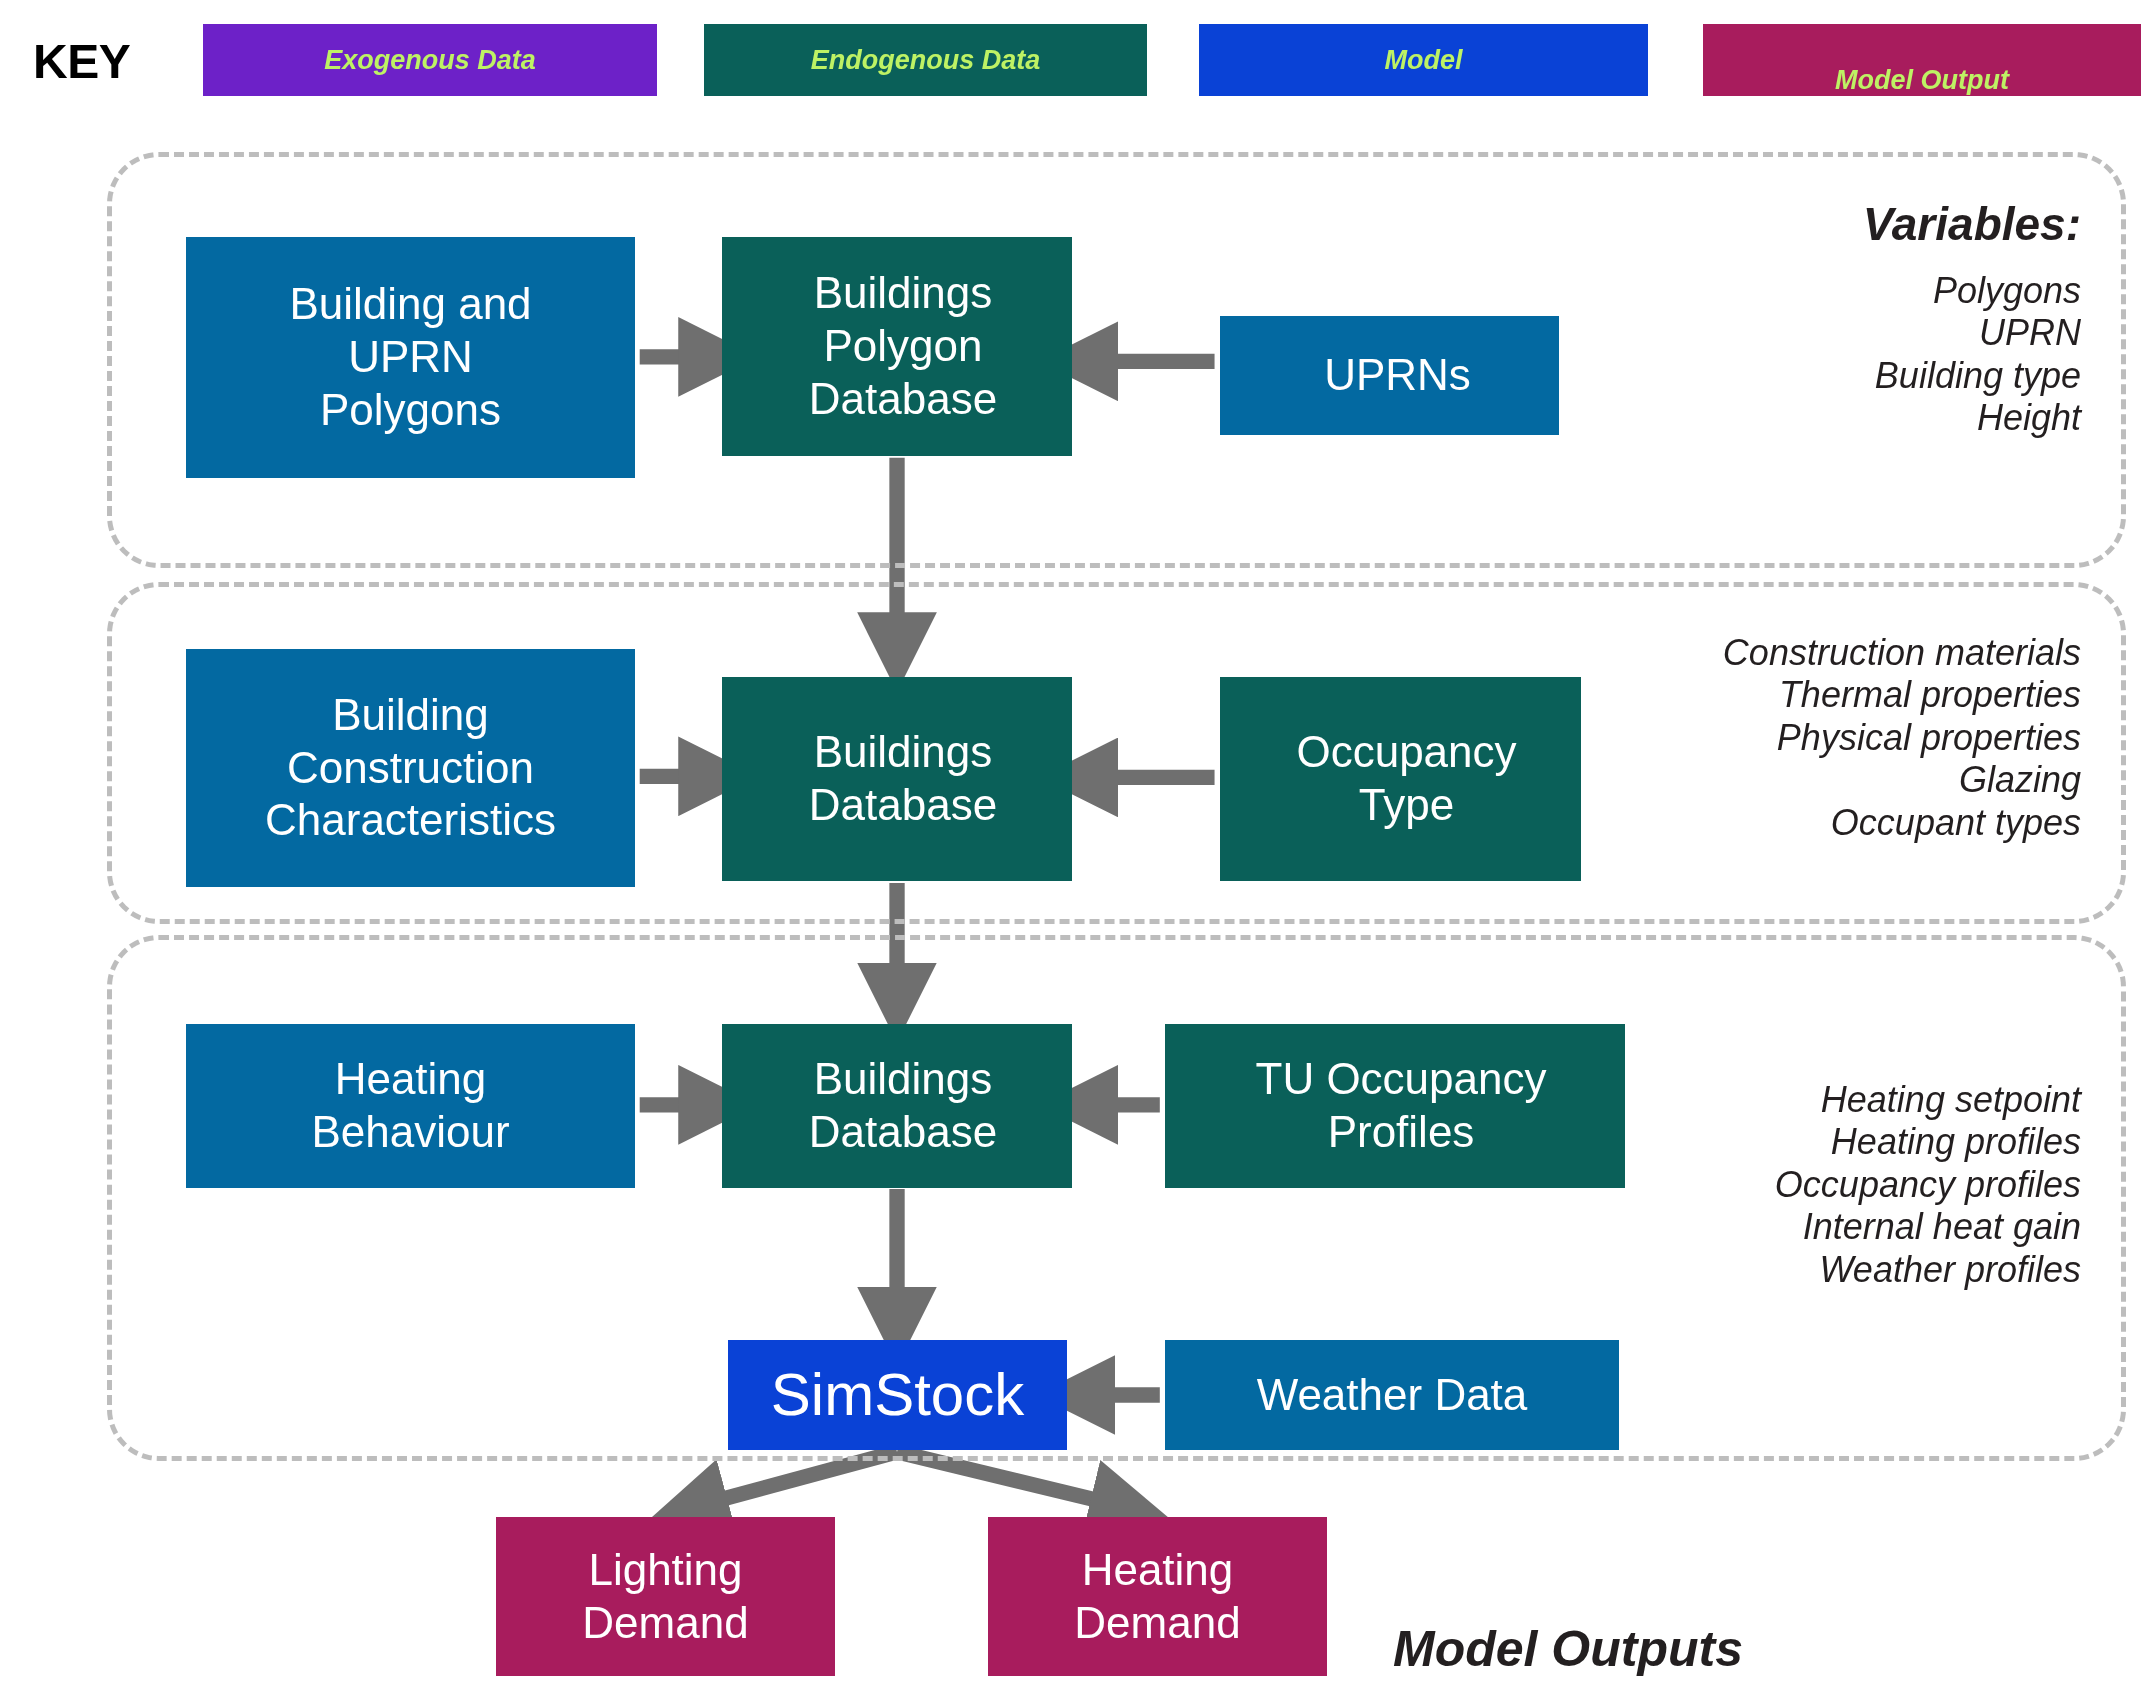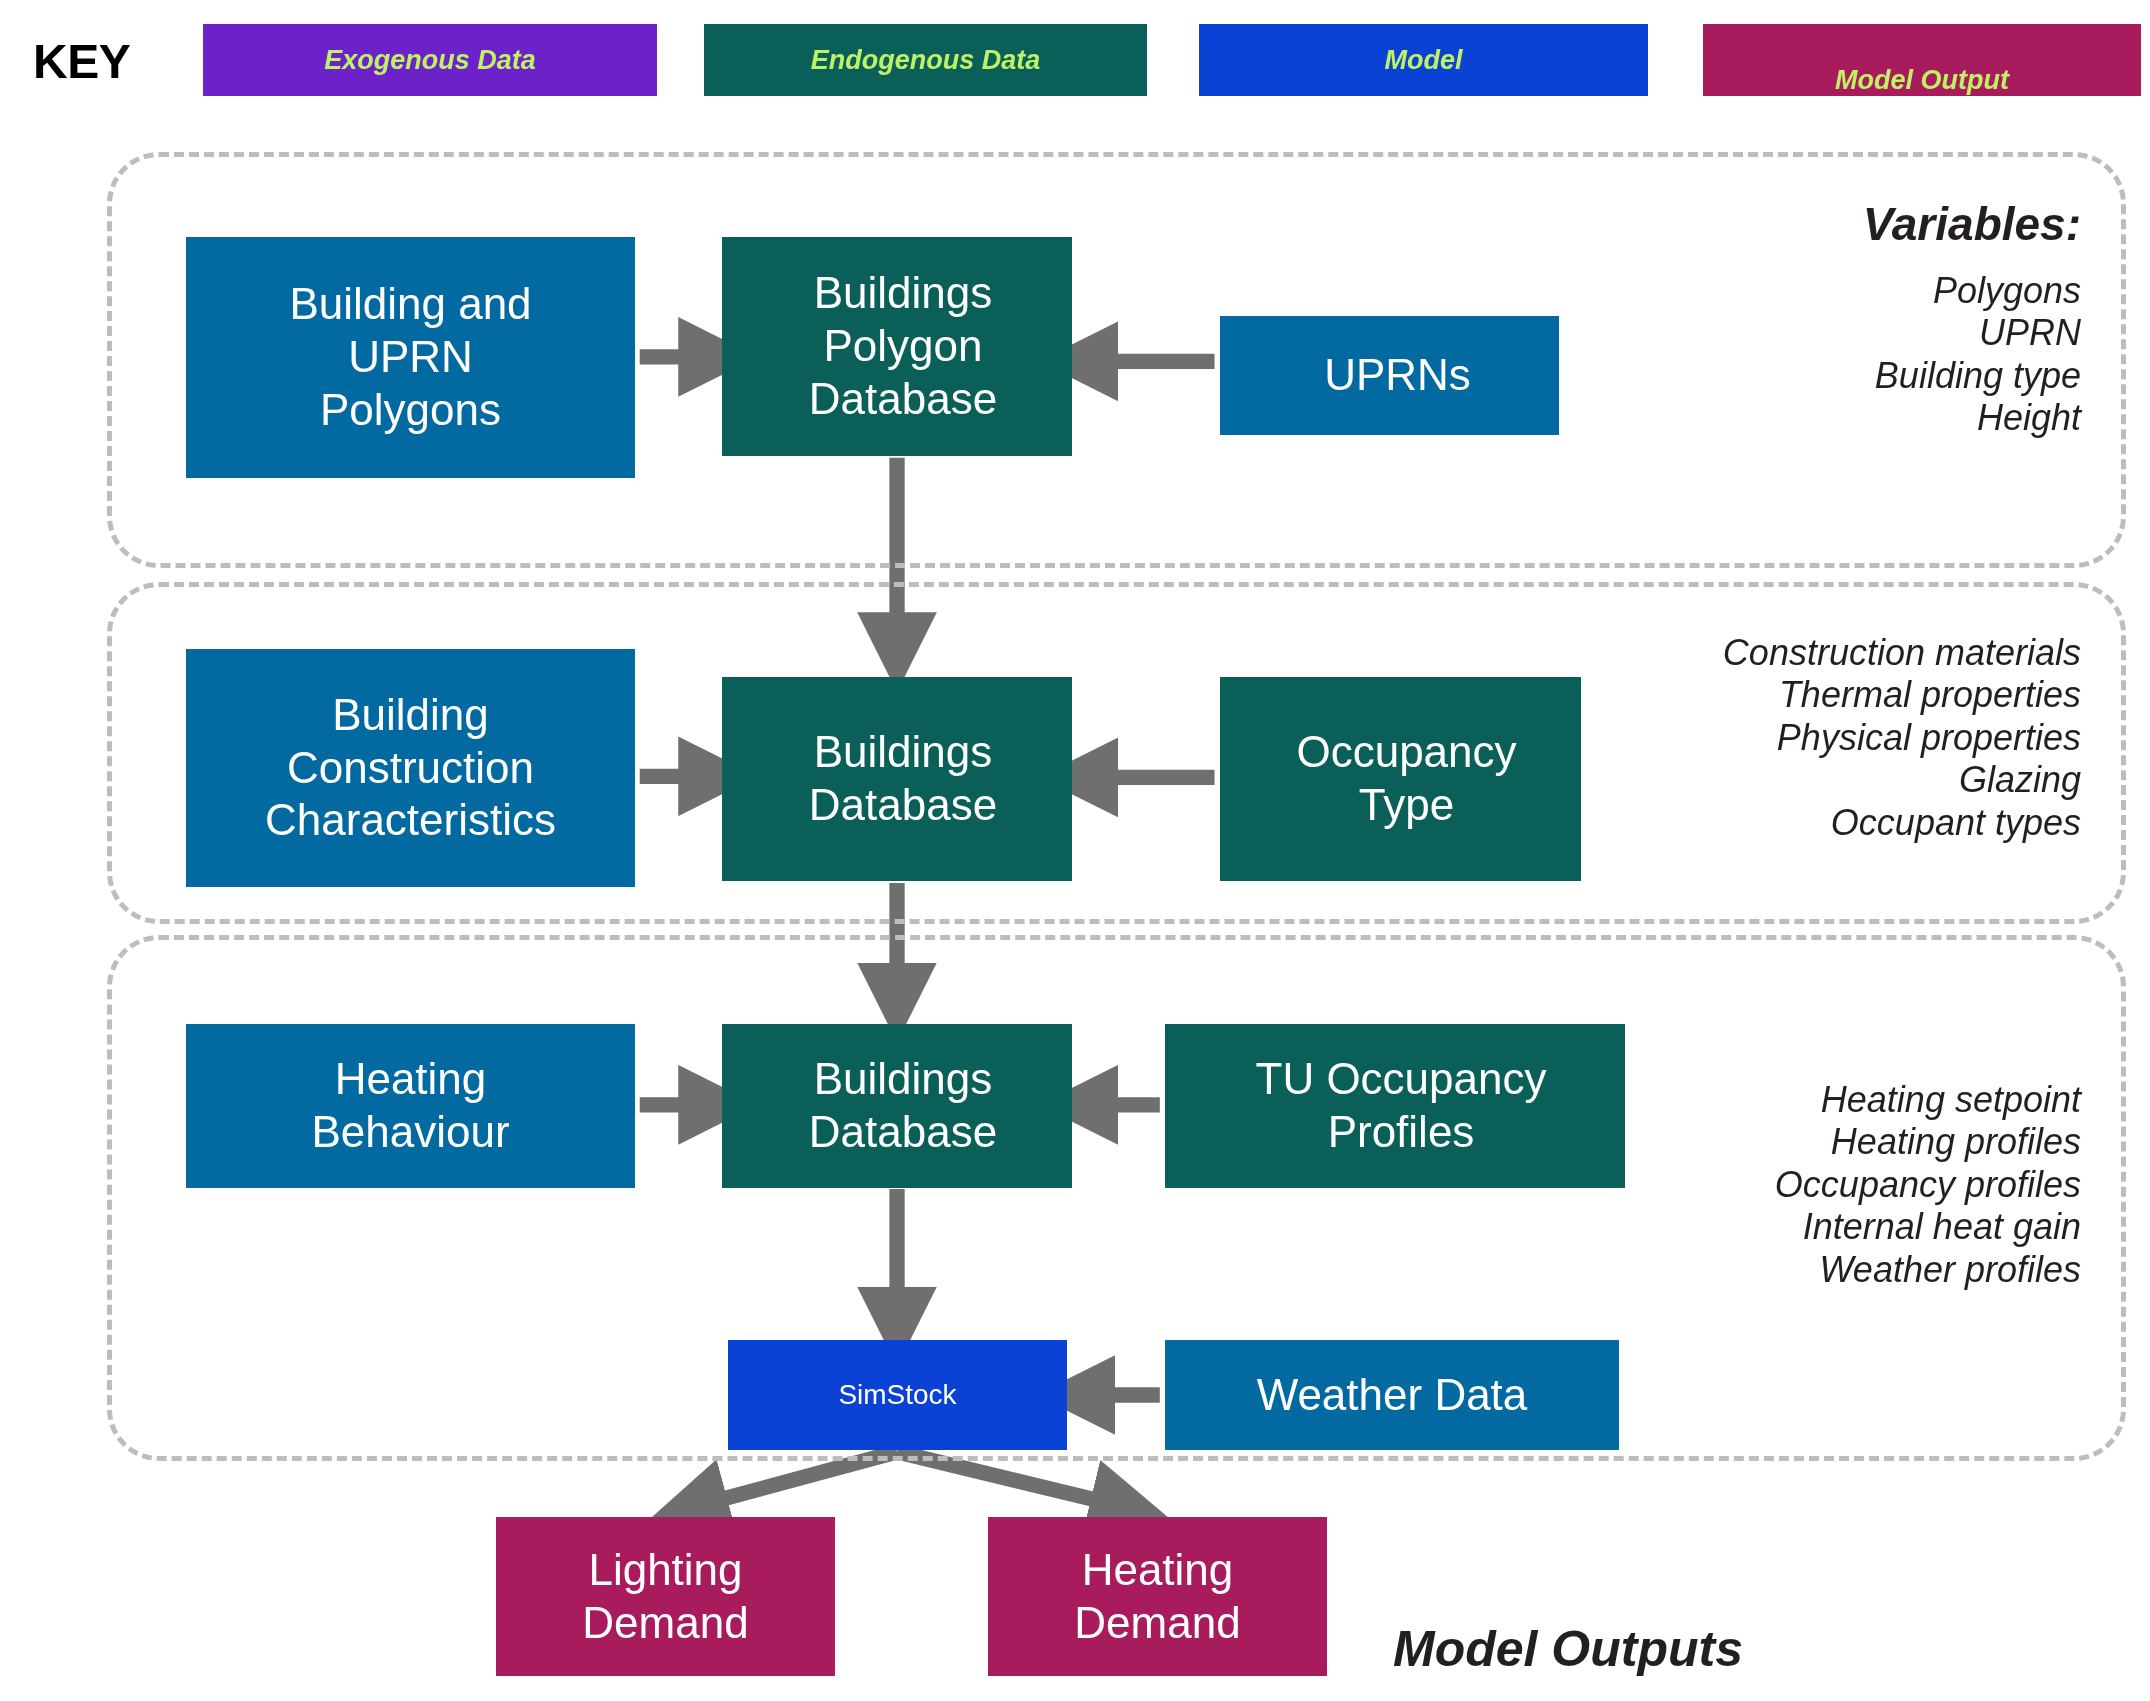--- a/index.html
+++ b/index.html
@@ -59,21 +59,21 @@
   #node-building-construction  {left:186px; top:649px;width:449px;height:238px;}
   #node-buildings-db-2         {left:722px;top:677px;width:350px;height:204px;}
   #node-occupancy-type         {left:1220px;top:677px;width:361px;height:204px;}
 
   
   #node-heating-behaviour      {left:186px; top:1024px;width:449px;height:164px;}
   #node-buildings-db-3         {left:722px;top:1024px;width:350px;height:164px;}
   #node-tu-occupancy-profiles  {left:1165px;top:1024px;width:460px;height:164px;}
 
   
-  #node-simstock               {left:728px;top:1340px;width:339px;height:110px;font-size:28px;}
+  #node-simstock               {left:728px;top:1340px;width:339px;height:110px;font-size:60px;}
   #node-weather-data           {left:1165px;top:1340px;width:454px;height:110px;}
 
   
   #node-lighting-demand        {left:496px; top:1517px;width:339px;height:159px;}
   #node-heating-demand         {left:988px;top:1517px;width:339px;height:159px;}
 
   
   .vars{
     position:absolute;text-align:right;color:#231f20;
     font-style:italic;font-size:36px;line-height:1.18;white-space:nowrap;

